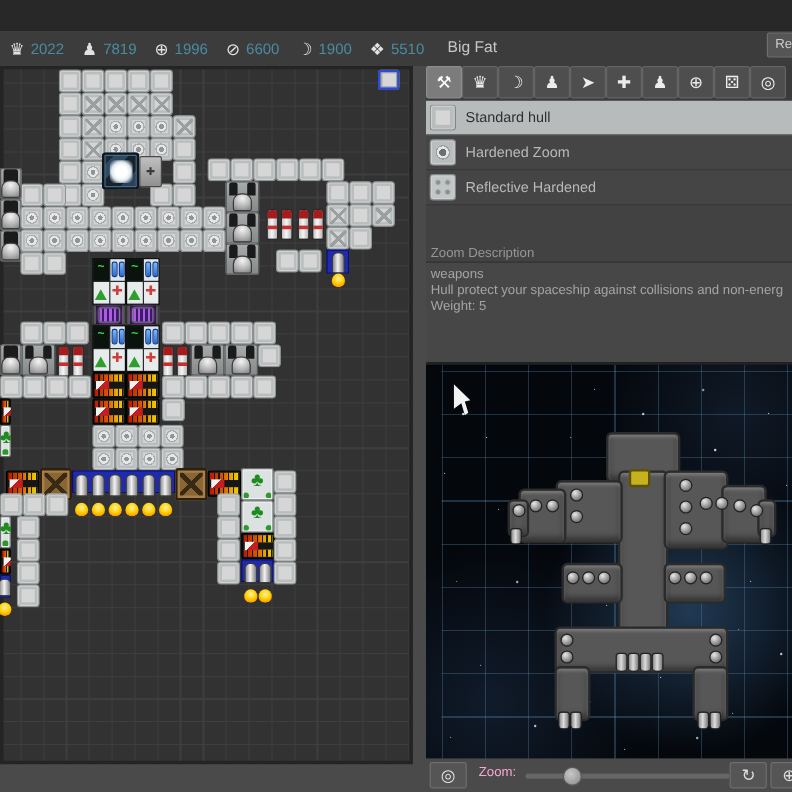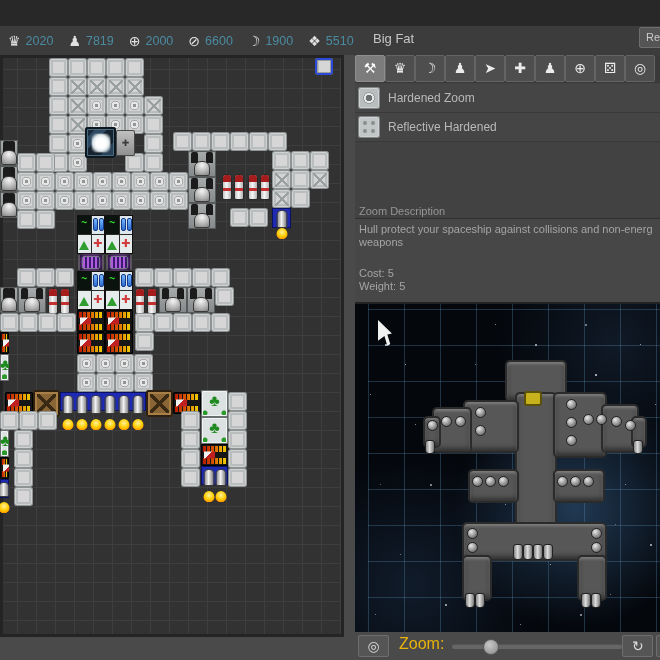--- a/index.html
+++ b/index.html
@@ -125,45 +125,45 @@
     box-shadow:inset 0 2px 3px rgba(255,255,255,.25),inset 0 -3px 5px rgba(0,0,0,.45);}
   .pdot{position:absolute;width:9px;height:9px;border-radius:50%;border:1px solid #222;
     background:radial-gradient(circle at 35% 30%,#e8e8e8,#8a8a8a 60%,#555 95%);}
   .pjet{position:absolute;background:linear-gradient(90deg,#888,#ddd 45%,#777);border:1px solid #222;border-radius:3px 3px 4px 4px;}
   #cursor{position:absolute;width:17px;height:26px;background:#f2f2f2;filter:drop-shadow(0 0 1px #000);
     clip-path:polygon(0 0,0 80%,38% 62%,55% 100%,72% 92%,55% 56%,82% 52%);}
 
   
   #bbar{position:absolute;left:0;top:577px;width:305px;height:28px;background:#4a4a4a;display:flex;align-items:center;}
   .bbtn{width:31px;height:22px;background:#555;border:1px solid #6e6e6e;border-radius:2px;color:#ddd;font-size:14px;line-height:20px;text-align:center;box-sizing:border-box;flex:none;}
-  #bzlbl{color:#eab308;font-size:16px;margin:0 8px 4px 10px;}
+  #bzlbl{color:#f9a8d4;font-size:11px;margin:0 8px 4px 10px;}
   #btrack{position:relative;width:170px;height:4px;background:#666;border-radius:2px;border-top:1px solid #555;flex:none;}
   #bthumb{position:absolute;top:50%;transform:translateY(-50%);width:16px;height:16px;border-radius:50%;
     background:radial-gradient(circle at 40% 35%,#c8c8c8,#9a9a9a 70%,#777);border:1px solid #5a5a5a;box-sizing:border-box;}
   #bsp{flex:1;}
 </style>
 </head>
 <body>
 
 <div id="root">
   <div id="topstrip" class="abs"></div>
 
   <div id="topbar" class="abs">
     <div id="resources">
         <div class="res">
           <span class="ric">♛</span>
-          <span class="rv">2020</span>
+          <span class="rv">2022</span>
         </div>
         <div class="res">
           <span class="ric">♟</span>
           <span class="rv">7819</span>
         </div>
         <div class="res">
           <span class="ric">⊕</span>
-          <span class="rv">2000</span>
+          <span class="rv">1996</span>
         </div>
         <div class="res">
           <span class="ric">⊘</span>
           <span class="rv">6600</span>
         </div>
         <div class="res">
           <span class="ric">☽</span>
           <span class="rv">1900</span>
         </div>
         <div class="res">
@@ -536,35 +536,38 @@
         <div class="tab"><span>☽</span></div>
         <div class="tab"><span>♟</span></div>
         <div class="tab"><span>➤</span></div>
         <div class="tab"><span>✚</span></div>
         <div class="tab"><span>♟</span></div>
         <div class="tab"><span>⊕</span></div>
         <div class="tab"><span>⚄</span></div>
         <div class="tab"><span>◎</span></div>
       </div>
     <div id="hulllist">
+        <div class="hrow sel">
+          <div class="hi hi-plain"></div>
+          <span>Standard hull</span>
+        </div>
         <div class="hrow">
           <div class="hi hi-circle"></div>
           <span>Hardened Zoom</span>
         </div>
         <div class="hrow">
           <div class="hi hi-dots"></div>
           <span>Reflective Hardened</span>
         </div>
       </div>
 
     <div id="deschdr">Zoom Description</div>
     <div id="descbox">
+      <div class="dline">weapons</div>
       <div class="dline">Hull protect your spaceship against collisions and non-energ</div>
-      <div class="dline">weapons</div>
-      <div class="dline" id="cost">Cost: 5</div>
       <div class="dline" id="weight">Weight: 5</div>
     </div>
 
     <div id="preview">
       <div id="pvneb"></div>
       <div id="pvgrid"></div>
       <div id="pvstars">
           <div class="star" style="left: 30px; top: 40px; width: 2px; height: 2px; opacity: 0.9;"></div>
           <div class="star" style="left: 60px; top: 120px; width: 1px; height: 1px; opacity: 0.7;"></div>
           <div class="star" style="left: 90px; top: 300px; width: 2px; height: 2px; opacity: 0.8;"></div>

